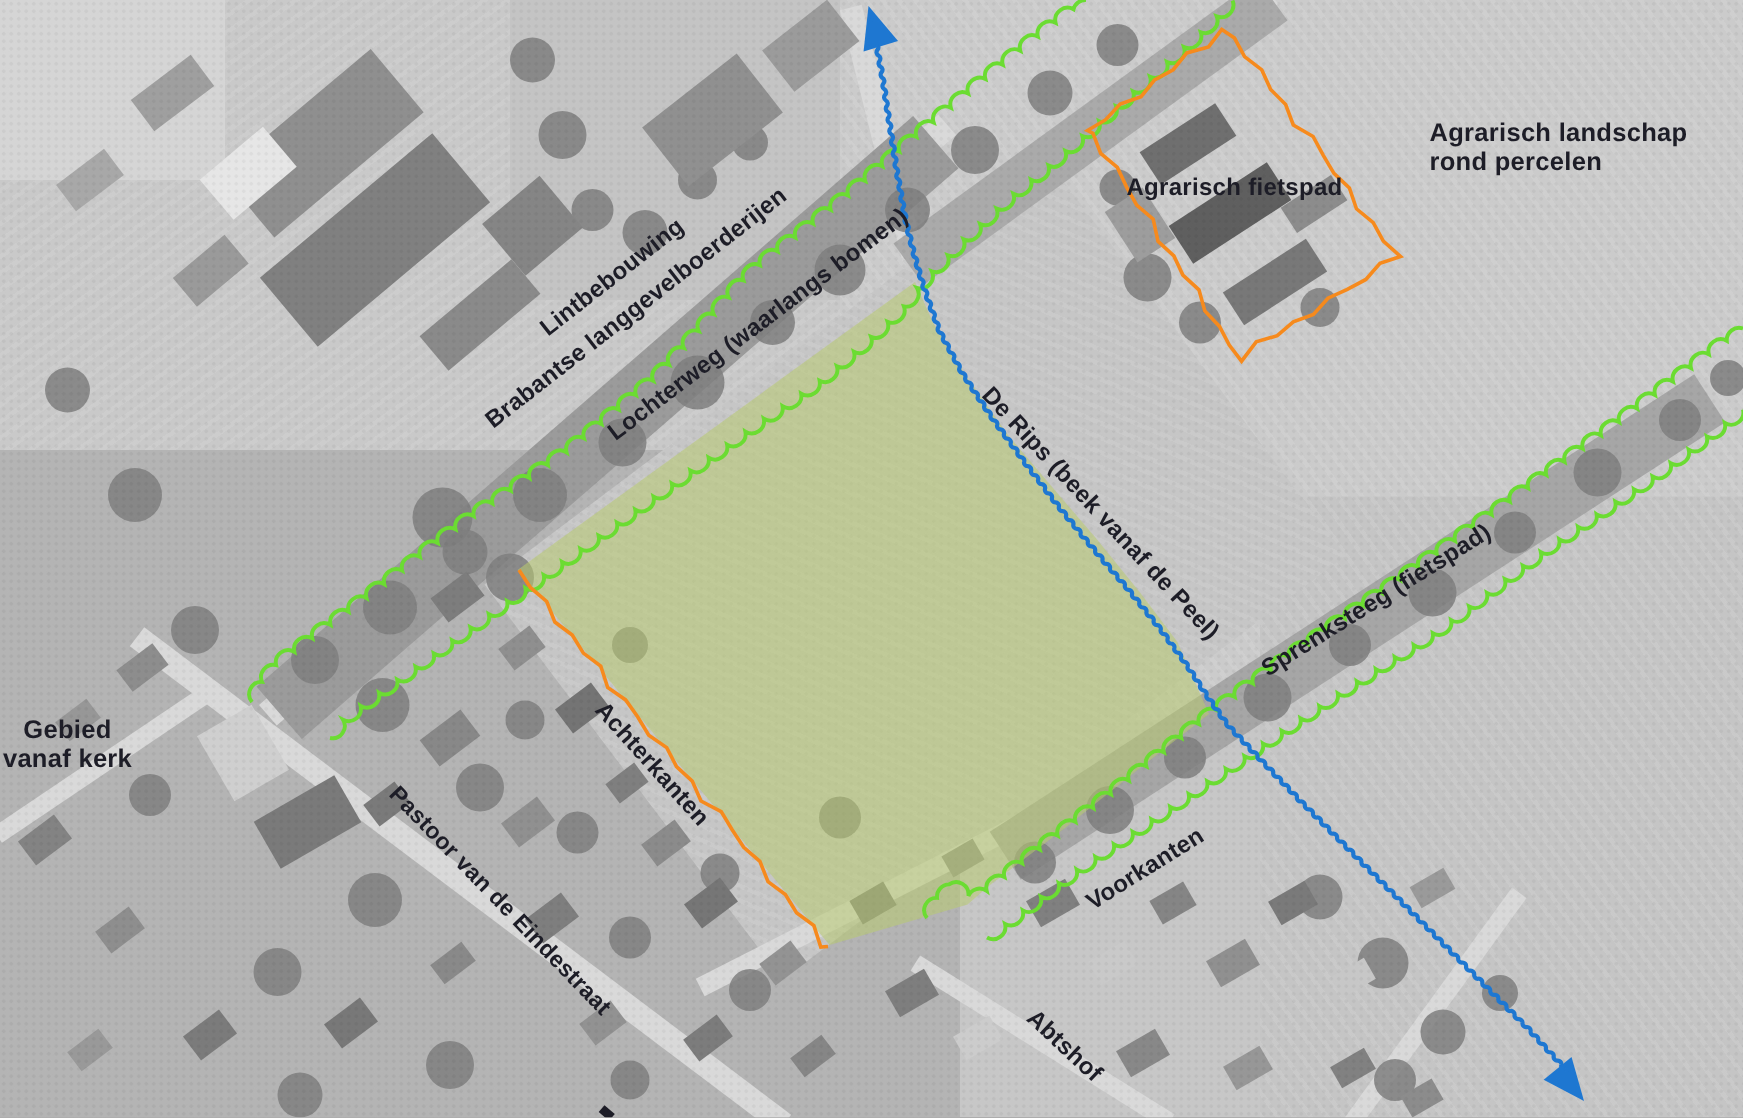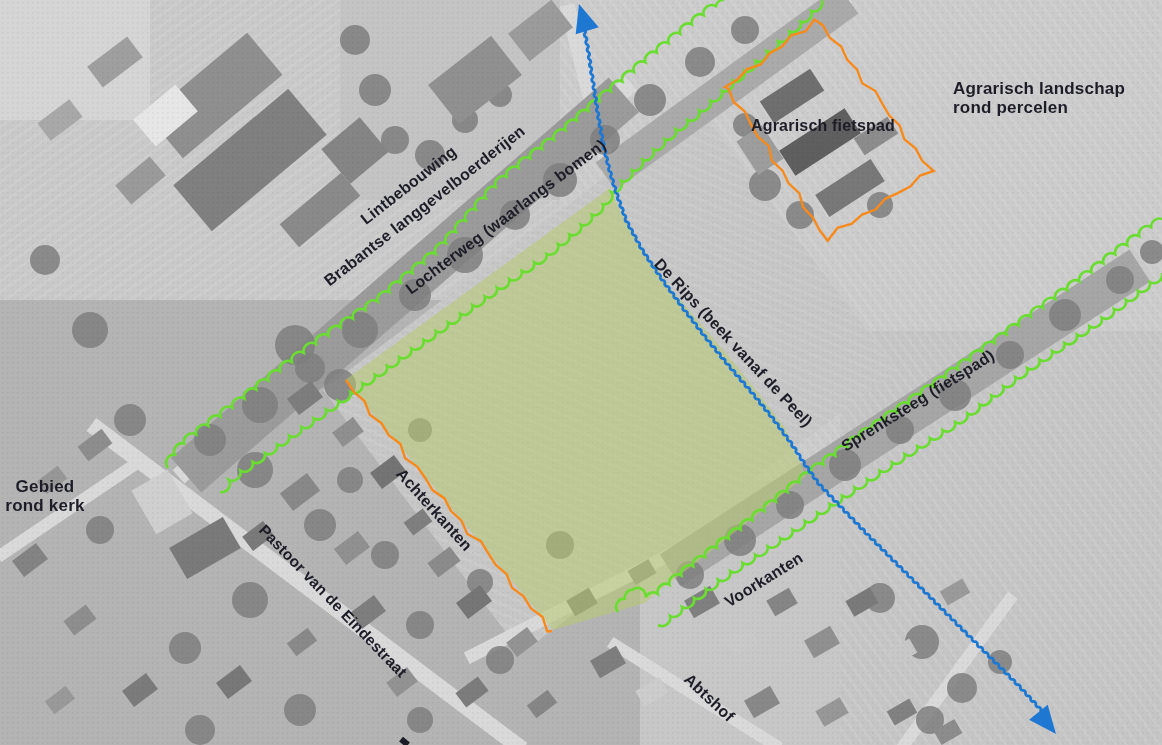--- a/index.html
+++ b/index.html
@@ -194,21 +194,21 @@
   <div class="lbl" style="--x: 733px; --y: 343px; --r: 47deg; color: rgb(29, 29, 39);">
     <span class="ln">De Rips (beek vanaf de Peel)</span>
   </div>
 
   <div class="lbl" style="--x: 918px; --y: 401px; --r: -32deg; color: rgb(29, 29, 39);">
     <span class="ln">Sprenksteeg (fietspad)</span>
   </div>
 
   <div class="lbl tight" style="--x: 45px; --y: 497px; color: rgb(29, 29, 39);">
     <span class="ln">Gebied</span>
-    <span class="ln">rond kerk</span>
+    <span class="ln">vanaf kerk</span>
   </div>
 
   <div class="lbl" style="--x: 434px; --y: 510px; --r: 48deg; color: rgb(29, 29, 39);">
     <span class="ln">Achterkanten</span>
   </div>
 
   <div class="lbl" style="--x: 333px; --y: 601px; --r: 46deg; font-size: 15.5px; color: rgb(29, 29, 39);">
     <span class="ln">Pastoor van de Eindestraat</span>
   </div>
 

